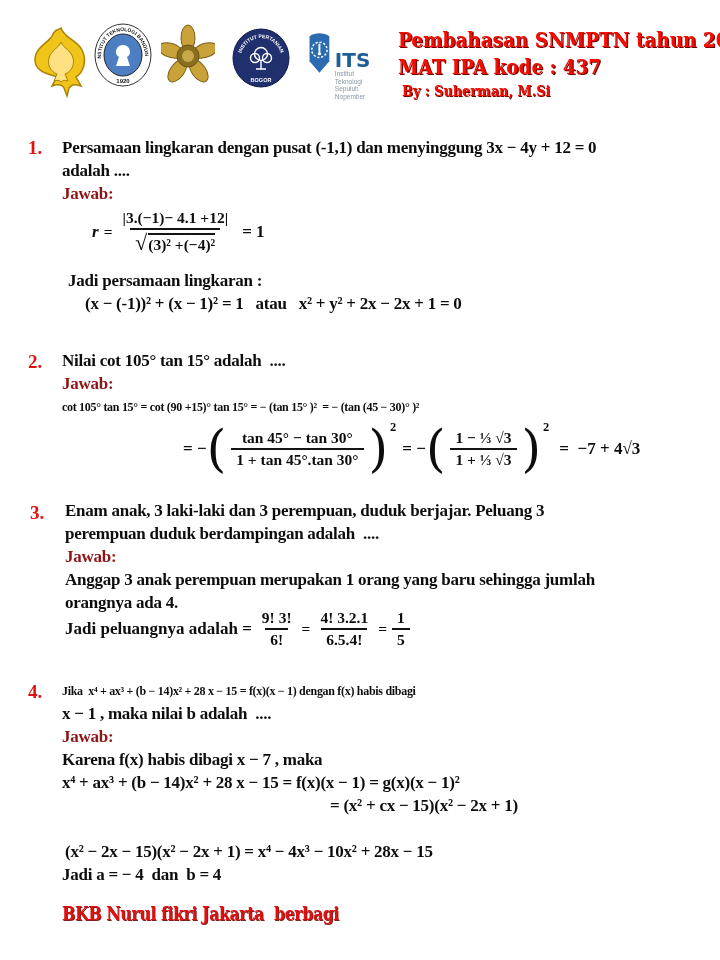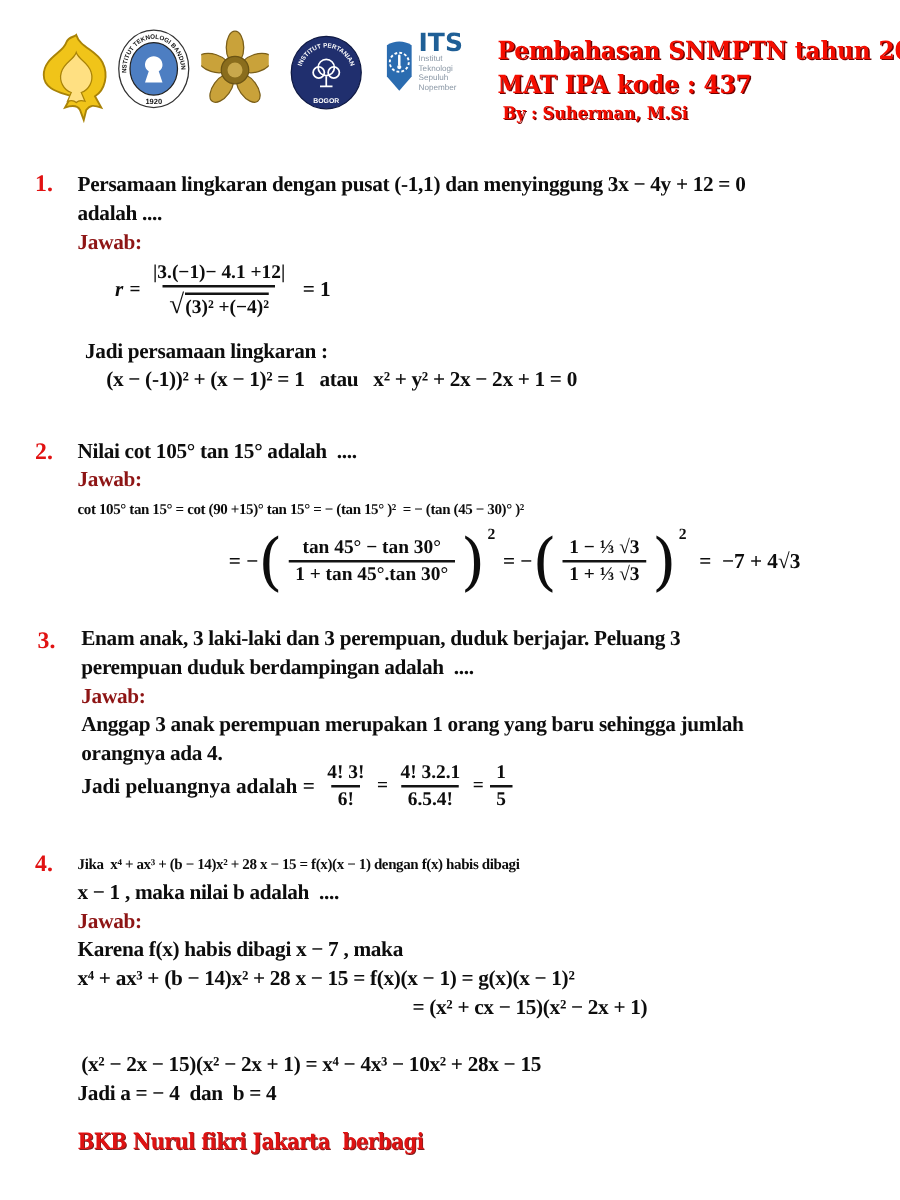--- a/index.html
+++ b/index.html
@@ -86,21 +86,21 @@
       </g>
     </svg>
 
     <div class="abs" style="left:308px;top:24px;display:flex">
       <svg width="30" height="57" viewBox="0 0 30 57">
         <path d="M2 7C10 2 20 2 28 7v33L15 55 2 40Z" fill="#2B6CB0"></path>
         <circle cx="15" cy="25" r="10" fill="none" stroke="#ffffff" stroke-width="2" stroke-dasharray="3 2.2"></circle>
         <path d="M15 18v9" stroke="#ffffff" stroke-width="2.6" stroke-linecap="round"></path>
         <circle cx="15" cy="30" r="2.2" fill="#ffffff"></circle>
       </svg>
-      <div style="margin:0 0 0 4px">
+      <div style="margin:26px 0 0 4px">
         <div class="its-word">ITS</div>
         <div class="its-sub">Institut</div>
         <div class="its-sub">Teknologi</div>
         <div class="its-sub">Sepuluh Nopember</div>
       </div>
     </div>
   </div>
 
   <div class="abs title1" style="left:398px;top:28px">Pembahasan SNMPTN tahun 2013</div>
   <div class="abs title1" style="left:398px;top:55px">MAT IPA kode : 437</div>
@@ -152,21 +152,21 @@
   <div class="abs pnum" style="left:30px;top:502px">3.</div>
   <div class="abs line" style="left:65px;top:500px">Enam anak, 3 laki-laki dan 3 perempuan, duduk berjajar. Peluang 3</div>
   <div class="abs line" style="left:65px;top:523px">perempuan duduk berdampingan adalah  ....</div>
   <div class="abs line jawab" style="left:65px;top:546px">Jawab:</div>
   <div class="abs line" style="left:65px;top:569px">Anggap 3 anak perempuan merupakan 1 orang yang baru sehingga jumlah</div>
   <div class="abs line" style="left:65px;top:592px">orangnya ada 4.</div>
 
   <div class="abs math" style="left:65px;top:606px;height:46px">
     <span style="font-size:17px">Jadi peluangnya adalah =</span>
     <span class="frac">
-      <span class="top">4! 3!</span>
+      <span class="top">9! 3!</span>
       <span class="bot">6!</span>
     </span>
     <span>=</span>
     <span class="frac">
       <span class="top">4! 3.2.1</span>
       <span class="bot">6.5.4!</span>
     </span>
     <span>=</span>
     <span class="frac">
       <span class="top">1</span>

